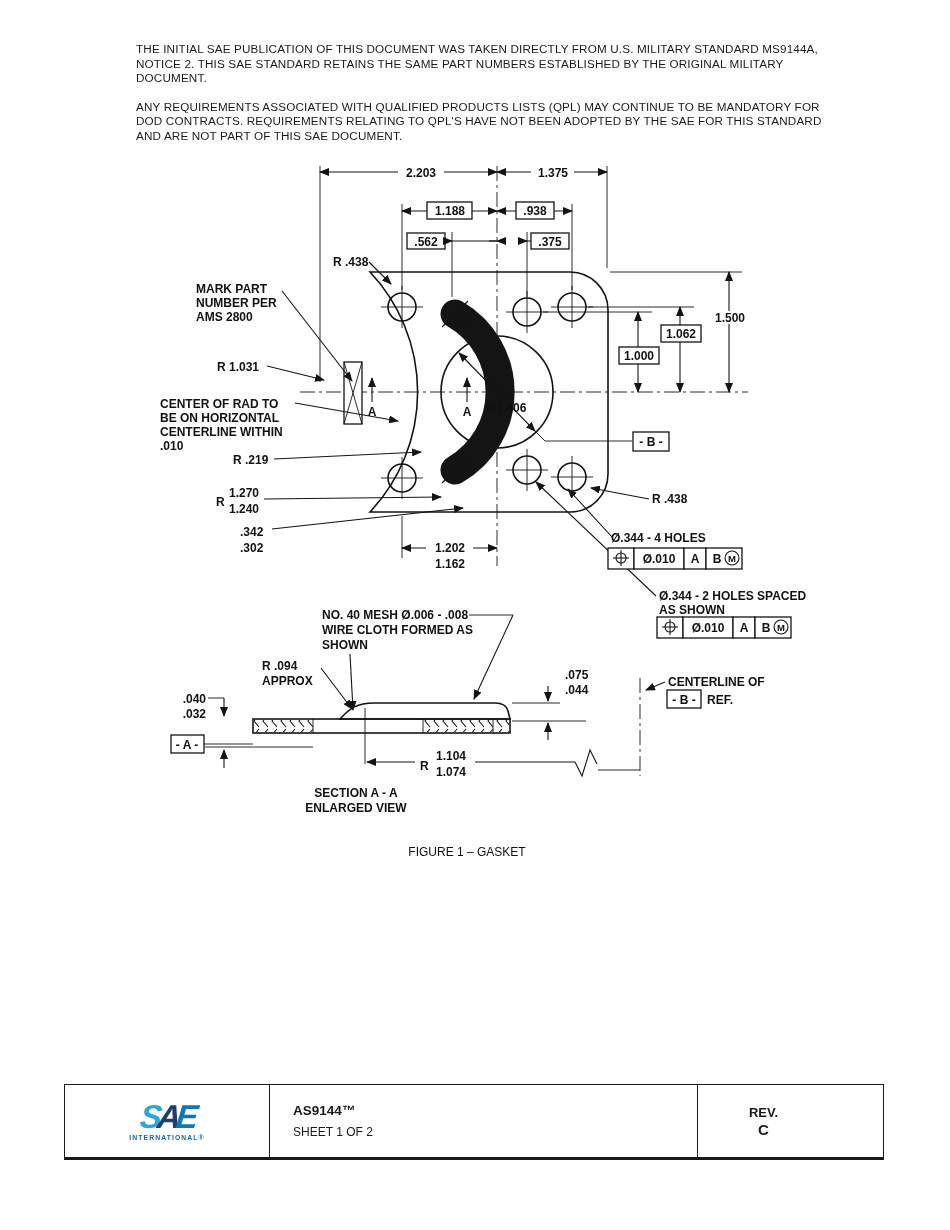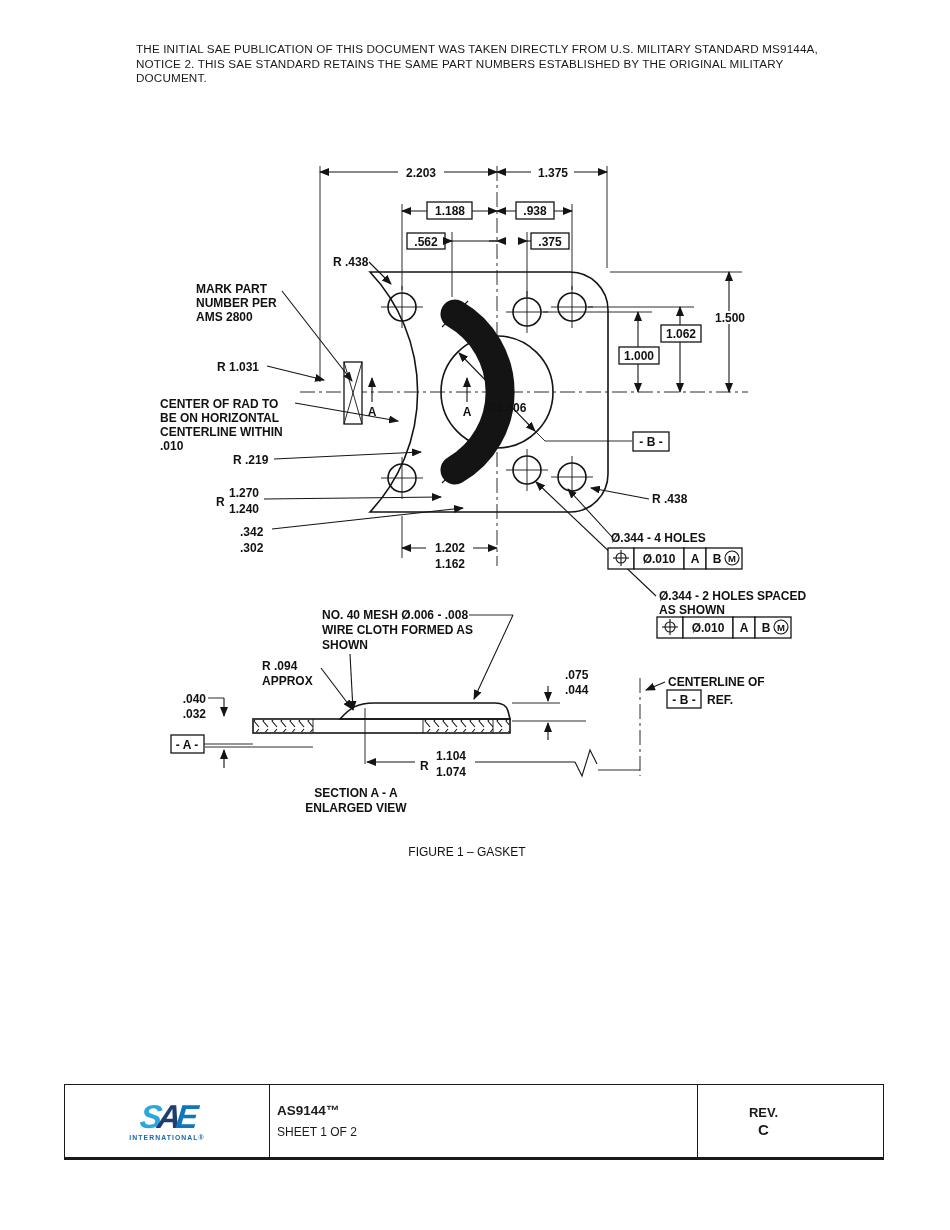--- a/index.html
+++ b/index.html
@@ -26,39 +26,40 @@
           grid-template-columns:204px 428px 132px 1fr;box-sizing:border-box;}
   .tb-cell{border-left:1.4px solid #1a1a1a;box-sizing:border-box;}
   .tb-cell:first-child{border-left:none;}
   .tb-logo{display:flex;align-items:center;justify-content:center;}
   .tb-center{display:flex;flex-direction:column;}
   .tb-center .row1{height:26px;border-bottom:1.4px solid #1a1a1a;display:flex;
                    align-items:center;justify-content:center;font-weight:bold;
                    font-size:17px;letter-spacing:.4px;}
   .tb-center .row2{flex:1;display:flex;align-items:center;justify-content:center;
                    font-size:11.5px;letter-spacing:.2px;}
-  .tb-doc{display:flex;flex-direction:column;justify-content:center;padding-left:7px;}
+  .tb-doc{display:flex;flex-direction:column;justify-content:center;padding-left:23px;}
   .tb-doc .docnum{font-weight:bold;font-size:13.5px;}
   .tb-doc .sheet{font-size:12px;margin-top:7px;}
   .tb-rev{display:flex;flex-direction:column;align-items:center;justify-content:center;}
   .tb-rev .revl{font-weight:bold;font-size:13px;}
   .tb-rev .revv{font-weight:bold;font-size:15px;margin-top:1px;}
   .sae-word{font-style:italic;font-weight:900;font-size:33px;letter-spacing:-5px;
             line-height:30px;text-align:center;transform:skewX(-6deg);}
   .sae-word .s{color:#2BA7DE;}
   .sae-word .a{color:#1E3E6F;}
   .sae-word .e{color:#0E76BC;}
   .sae-sub{font-weight:bold;font-size:6.8px;letter-spacing:1.1px;color:#1566AD;
            text-align:center;margin-top:2px;}
 </style>
 </head>
 <body>
 
 <div class="intro">
   <p>THE INITIAL SAE PUBLICATION OF THIS DOCUMENT WAS TAKEN DIRECTLY FROM U.S. MILITARY STANDARD MS9144A, NOTICE 2.  THIS SAE STANDARD RETAINS THE SAME PART NUMBERS ESTABLISHED BY THE ORIGINAL MILITARY DOCUMENT.</p>
+  <p>ANY REQUIREMENTS ASSOCIATED WITH QUALIFIED PRODUCTS LISTS (QPL) MAY CONTINUE TO BE MANDATORY FOR DOD CONTRACTS.  REQUIREMENTS RELATING TO QPL'S HAVE NOT BEEN ADOPTED BY THE SAE FOR THIS STANDARD AND ARE NOT PART OF THIS SAE DOCUMENT.</p>
 </div>
 
 <svg width="950" height="880" viewBox="0 0 950 880">
   <defs>
     <marker id="ar" markerWidth="10" markerHeight="8" refX="9" refY="4" orient="auto-start-reverse" markerUnits="userSpaceOnUse">
       <path d="M0,0 L10,4 L0,8 z" fill="#141414"></path>
     </marker>
     <pattern id="mesh" width="5" height="5" patternUnits="userSpaceOnUse">
       <path d="M0,0 L5,5 M5,0 L0,5" stroke="#141414" stroke-width="0.9"></path>
     </pattern>

